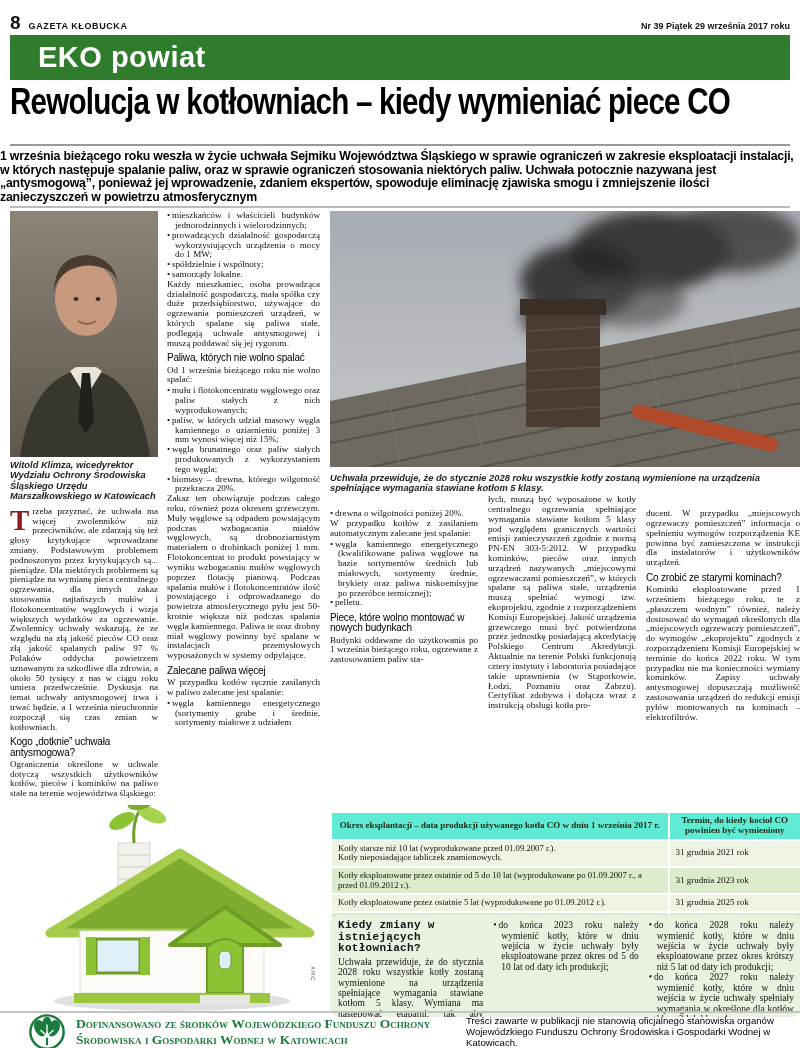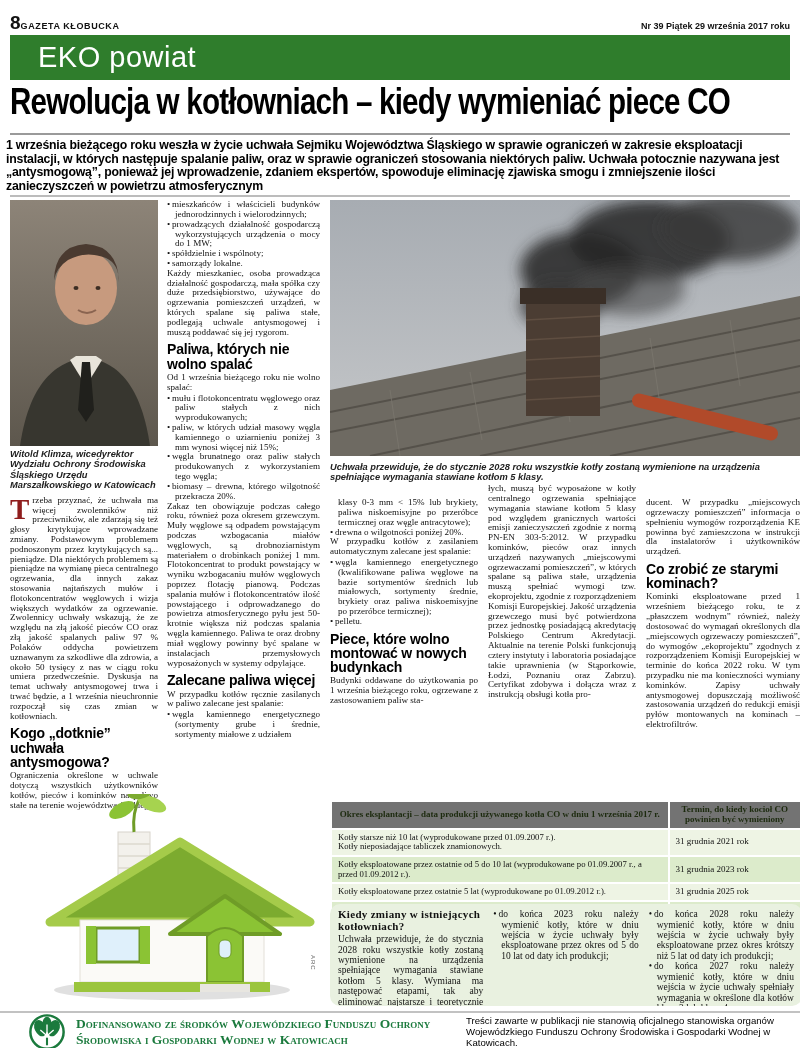--- a/index.html
+++ b/index.html
@@ -2,76 +2,76 @@
 <html lang="pl"><head>
 <meta charset="utf-8">
 <style>
   html,body{margin:0;padding:0;}
   body{width:800px;height:1048px;background:#ffffff;overflow:hidden;position:relative;
        font-family:"Liberation Serif",serif;color:#111;}
   
   .masthead{height:26px;padding:5px 10px 0;display:flex;align-items:flex-end;justify-content:space-between;
             font-family:"Liberation Sans",sans-serif;}
   .masthead .pgno{font-size:19px;font-weight:bold;line-height:.9;}
-  .masthead .paper{font-size:9px;font-weight:bold;letter-spacing:.6px;margin-left:0;}
+  .masthead .paper{font-size:9px;font-weight:bold;letter-spacing:.6px;margin-left:8px;}
   .masthead .left{display:flex;align-items:flex-end;}
   .masthead .issue{font-size:9px;font-weight:bold;}
   
   .banner{margin:4px 10px 0;height:45px;background:#2f7d2c;display:flex;align-items:center;}
-  .banner span{color:#fff;font-family:"Liberation Sans",sans-serif;font-size:29px;font-weight:normal;
+  .banner span{color:#fff;font-family:"Liberation Sans",sans-serif;font-size:29px;font-weight:bold;
                padding-left:28px;letter-spacing:.5px;}
   
-  .headline{margin:3px 10px 6px;height:44px;overflow:hidden;}
+  .headline{margin:3px 10px 17px;height:44px;overflow:hidden;}
   .headline h1{margin:0;font-family:"Liberation Sans",sans-serif;font-weight:900;font-size:37px;
                line-height:1.05;white-space:nowrap;transform:scaleX(.80);transform-origin:left center;
                letter-spacing:-1px;color:#000;}
   .rule{height:2px;background:#9a9a9a;margin:2px 10px;}
   .rule.light{background:#bcbcbc;}
   
-  .lead{margin:4px 6px 2px;font-family:"Liberation Sans",sans-serif;font-weight:bold;font-size:12.3px;
+  .lead{margin:4px 0 2px;font-family:"Liberation Sans",sans-serif;font-weight:bold;font-size:12.3px;
         line-height:1.1;letter-spacing:-.2px;color:#000;}
   
   .container{position:relative;margin:3px 10px 0;height:806px;}
   .acol{position:absolute;font-size:9.1px;line-height:1.08;text-align:justify;overflow:hidden;}
   #col1{left:0;top:0;width:148px;height:800px;}
   #col2{left:157;top:0;width:153px;height:594px;left:157px;}
   #col3{left:320px;top:298px;width:148px;height:298px;}
   #col4{left:478px;top:284px;width:148px;height:298px;}
   #col5{left:636px;top:298px;width:154px;height:298px;}
-  .subhead{font-family:"Liberation Sans",sans-serif;font-weight:bold;font-size:14px;line-height:1.02;
+  .subhead{font-family:"Liberation Sans",sans-serif;font-weight:normal;font-size:10px;line-height:1.02;
            letter-spacing:-.2px;text-align:left;margin:5px 0 2px;color:#000;}
   .bl{padding-left:8px;text-indent:-8px;}
   .bl::before{content:"•\2009";}
   .cont{padding-left:8px;}
   p.body{margin:0 0 1px;}
   .dropcap{float:left;font-size:29px;line-height:.82;font-weight:bold;color:#8f1d1d;padding:2px 3px 0 0;
            font-family:"Liberation Serif",serif;}
   .portrait{width:148px;height:246px;display:block;}
   .caption{font-family:"Liberation Sans",sans-serif;font-style:italic;font-weight:bold;font-size:9.3px;
            line-height:1.12;text-align:left;margin:3px 0 5px;color:#222;}
   #chimney-photo{position:absolute;left:320px;top:0;width:470px;height:256px;}
   #chimney-cap{position:absolute;left:320px;top:259px;width:470px;}
   .credit{position:absolute;writing-mode:vertical-rl;font-family:"Liberation Sans",sans-serif;
           font-size:6px;color:#666;letter-spacing:1px;}
   #credit-house{left:300px;top:755px;}
   #house{position:absolute;left:12px;top:594px;width:298px;height:210px;}
   
   #tablewrap{position:absolute;left:320px;top:600px;width:472px;font-size:8.7px;line-height:1.1;}
   .tbl{width:100%;border-collapse:separate;border-spacing:2px;background:#fff;}
-  .tbl th{background:#737373;color:#1c2a0e;font-weight:bold;font-size:9px;padding:3px 6px;text-align:center;
+  .tbl th{background:#5eead4;color:#1c2a0e;font-weight:bold;font-size:9px;padding:3px 6px;text-align:center;
           vertical-align:middle;}
   .tbl td{padding:3px 6px;vertical-align:middle;text-align:left;}
   .tbl tr:nth-child(odd) td{background:#eef4e4;}
   .tbl tr:nth-child(even) td{background:#dcebcb;}
   .tbl .dl{white-space:nowrap;font-size:9px;}
   
   #panel{position:absolute;left:320px;top:704px;width:472px;height:102px;background:#e9f1e0;
          border-radius:10px;padding:5px 8px;box-sizing:border-box;display:flex;gap:10px;overflow:hidden;}
   #panel .pcol{flex:1;font-size:9.5px;line-height:1.1;text-align:justify;}
-  #panel .phead{font-family:Liberation Serif, serif;font-weight:bold;font-size:11px;line-height:1.05;
+  #panel .phead{font-family:Liberation Mono, monospace;font-weight:bold;font-size:11px;line-height:1.05;
                 letter-spacing:.3px;text-align:left;margin:0 0 2px;}
   
   .footer{position:absolute;left:0;top:1015px;width:800px;height:33px;display:flex;align-items:center;}
   .flogo{margin:0 10px 0 28px;flex:0 0 auto;}
   .funding{width:372px;font-family:"Liberation Serif",serif;font-variant:small-caps;font-weight:bold;
            color:#1b7a3d;font-size:13.5px;line-height:1.12;}
   .disclaimer{margin-left:18px;width:330px;font-family:"Liberation Sans",sans-serif;font-size:9.6px;
               line-height:1.15;color:#000;}
   .prefooter{position:absolute;left:0;top:1011px;width:800px;height:2px;background:#c2c2c2;}
 </style>
@@ -182,21 +182,20 @@
         <line x1="196" y1="140" x2="270" y2="136"></line>
       <line x1="196" y1="160" x2="270" y2="156"></line>
         <line x1="196" y1="180" x2="270" y2="176"></line>
       <line x1="196" y1="200" x2="270" y2="196"></line>
     </g>
     <rect x="300" y="210" width="150" height="14" rx="7" fill="#b14a2a" transform="rotate(14 375 217)"></rect>
   </svg>
   <p class="caption" id="chimney-cap">Uchwała przewiduje, że do stycznie 2028 roku wszystkie kotły zostaną wymienione na urządzenia spełniające wymagania stawiane kotłom 5 klasy.</p>
 
   <div class="acol" id="col3">
-    <div class="cont">klasy 0-3 mm &lt; 15% lub brykiety, paliwa niskoemisyjne po przeróbce termicznej oraz węgle antracytowe);</div>
     <div class="bl">drewna o wilgotności poniżej 20%.</div>
     <p class="body">W przypadku kotłów z zasilaniem automatycznym zalecane jest spalanie:</p>
     <div class="bl">węgla kamiennego energetycznego (kwalifikowane paliwa węglowe na bazie sortymentów średnich lub miałowych, sortymenty średnie, brykiety oraz paliwa niskoemisyjne po przeróbce termicznej);</div>
     <div class="bl">pelletu.</div>
     <div class="subhead">Piece, które wolno montować w nowych budynkach</div>
     <p class="body">Budynki oddawane do użytkowania po 1 września bieżącego roku, ogrzewane z zastosowaniem paliw sta-</p>
   </div>
 
   <div class="acol" id="col4">
     <p class="body">łych, muszą być wyposażone w kotły centralnego ogrzewania spełniające wymagania stawiane kotłom 5 klasy pod względem granicznych wartości emisji zanieczyszczeń zgodnie z normą PN-EN 303-5:2012. W przypadku kominków, pieców oraz innych urządzeń nazywanych „miejscowymi ogrzewaczami pomieszczeń”, w których spalane są paliwa stałe, urządzenia muszą spełniać wymogi tzw. ekoprojektu, zgodnie z rozporządzeniem Komisji Europejskiej. Jakość urządzenia grzewczego musi być potwierdzona przez jednostkę posiadającą akredytację Polskiego Centrum Akredytacji. Aktualnie na terenie Polski funkcjonują cztery instytuty i laboratoria posiadające takie uprawnienia (w Stąporkowie, Łodzi, Poznaniu oraz Zabrzu). Certyfikat zdobywa i dołącza wraz z instrukcją obsługi kotła pro-</p>

